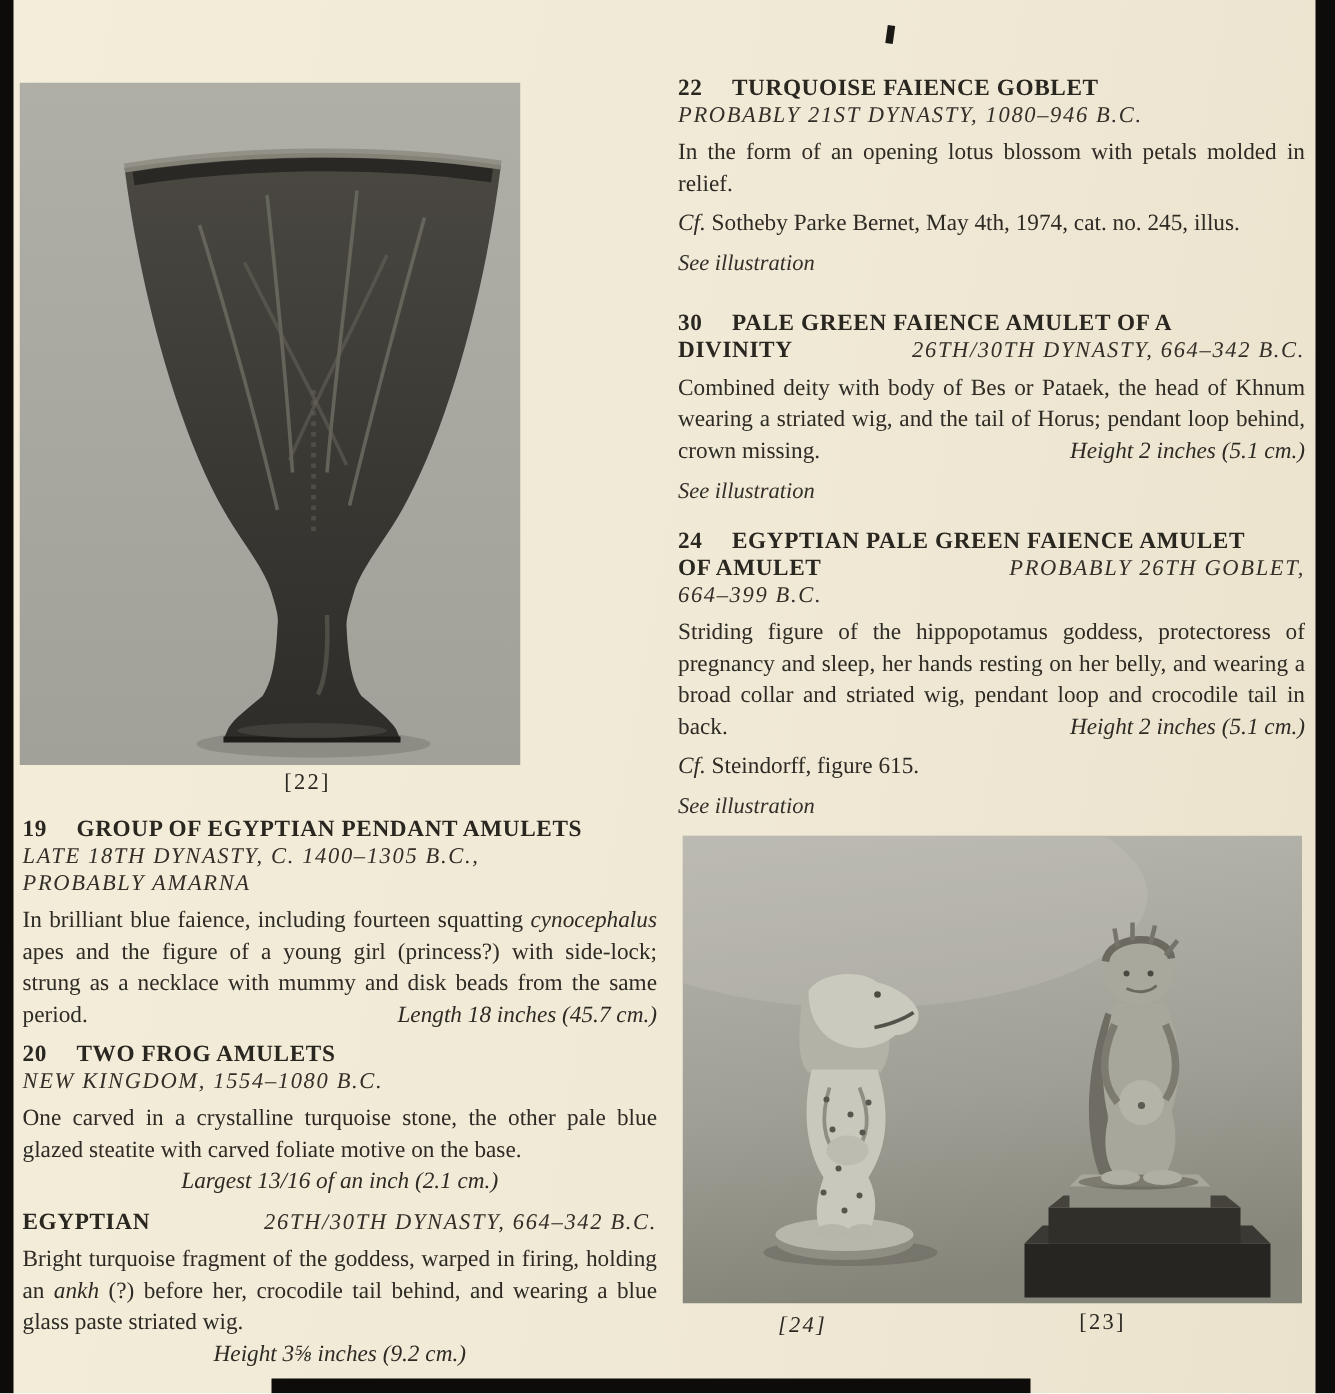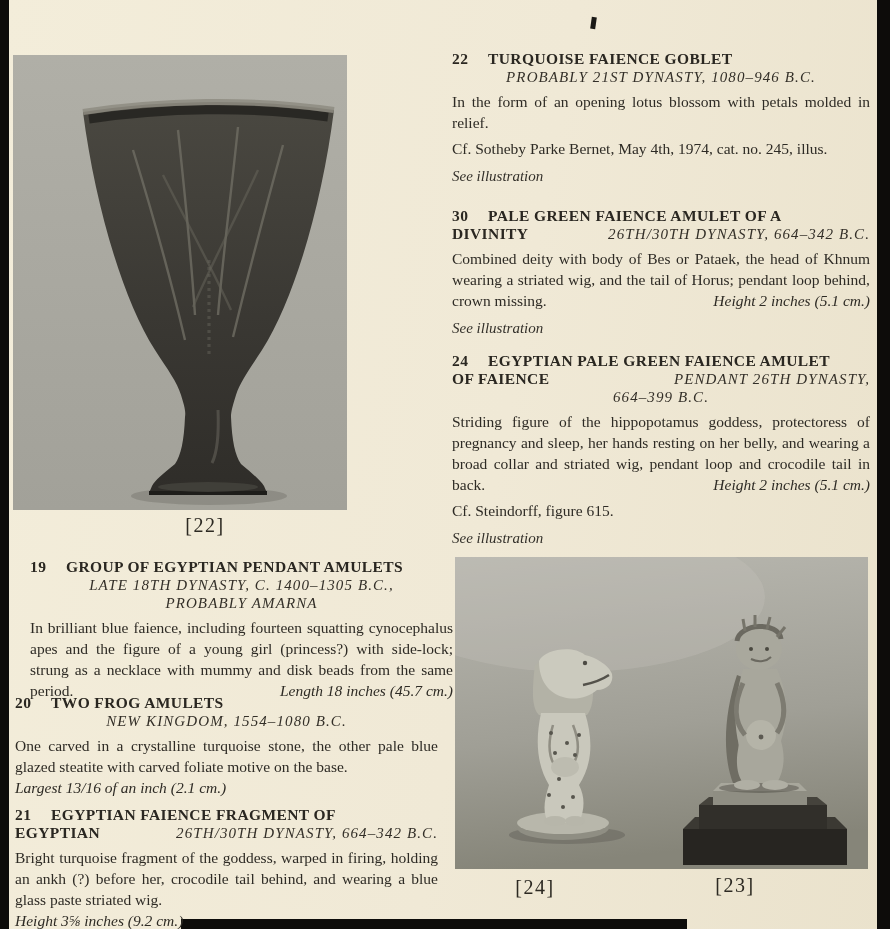--- a/index.html
+++ b/index.html
@@ -8,34 +8,34 @@
         font-family:"Liberation Serif","DejaVu Serif",serif;color:#2e2b25;}
   .edge{position:absolute;background:#0d0c0a;}
   .edge-left{left:0;top:0;width:9px;height:929px;}
   .edge-right{right:0;top:0;width:13px;height:929px;}
   .edge-bottom{left:181px;top:919px;width:506px;height:10px;}
   .artifact{position:absolute;left:591px;top:17px;width:5px;height:12px;background:#1a1916;transform:rotate(8deg);}
 
   .photo{position:absolute;}
   .photo svg{display:block;}
 
-  .caption{position:absolute;font-size:20px;letter-spacing:1.5px;text-align:center;color:#2c2922;}
+  .caption{position:absolute;font-size:15px;letter-spacing:1.5px;text-align:center;color:#2c2922;}
 
   .entry{position:absolute;}
   .head{font-weight:bold;font-size:15.5px;letter-spacing:.4px;line-height:18px;color:#2a2721;}
   .num{display:inline-block;min-width:26px;margin-right:10px;}
   .head2{display:flex;justify-content:space-between;align-items:baseline;line-height:18px;}
   .title2{font-weight:bold;font-size:15.5px;letter-spacing:.4px;color:#2a2721;}
-  .dateline{text-align:center;font-style:italic;font-size:15px;letter-spacing:1.1px;line-height:18px;color:#332f28;}
+  .dateline{text-align:left;font-style:italic;font-size:15px;letter-spacing:1.1px;line-height:18px;color:#332f28;}
   .dateline-inline{font-style:italic;font-size:15px;letter-spacing:1.1px;color:#332f28;}
   .body{margin:5px 0 0;font-size:15.5px;line-height:21px;text-align:justify;color:#2e2b25;}
   .dim{font-style:italic;float:right;}
-  .dim-block{display:block;text-align:left;font-style:italic;}
+  .dim-block{display:block;text-align:center;font-style:italic;}
   .ref{margin:6px 0 0;font-size:15.5px;line-height:20px;}
-  .it{}
+  .it{font-style:italic;}
   .see{margin:9px 0 0;font-style:italic;font-size:15px;color:#33302a;}
 </style>
 </head>
 <body>
 
 <div class="page">
 
   <div class="edge edge-left"></div>
   <div class="edge edge-right"></div>
   <div class="edge edge-bottom"></div>
@@ -137,44 +137,41 @@
             <path d="M322,80 L330,70"></path>
         </g>
         <circle cx="296" cy="92" r="2" fill="#4a4840"></circle>
           <circle cx="312" cy="92" r="2" fill="#4a4840"></circle>
         <path d="M296,102 C304,106 312,104 316,100" stroke="#6b6960" stroke-width="2" fill="none"></path>
         <ellipse cx="292" cy="228" rx="13" ry="5" fill="#b0afa4"></ellipse>
         <ellipse cx="320" cy="228" rx="13" ry="5" fill="#b0afa4"></ellipse>
       </g>
     </svg>
   </div>
-  <div class="caption" style="left:465px;top:876px;width:140px;">[24]</div>
+  <div class="caption" style="left:465px;top:876px;width:140px;font-style:italic;">[24]</div>
   <div class="caption" style="left:665px;top:874px;width:140px;text-align:center;">[23]</div>
 
-  <section class="entry" style="left:30px;top:544px;width:423px;margin-top:14px;">
+  <section class="entry" style="left:15px;top:544px;width:423px;">
     <div class="head">
       <span class="num">19</span><span>GROUP OF EGYPTIAN PENDANT AMULETS</span>
     </div>
     <div class="dateline">LATE 18TH DYNASTY, C. 1400–1305 B.C.,</div>
     <div class="dateline">PROBABLY AMARNA</div>
     <p class="body"><span>In brilliant blue faience, including fourteen squatting </span><span class="it">cynocephalus</span><span> apes and the figure of a young girl (princess?) with side-lock; strung as a necklace with mummy and disk beads from the same period.</span><span class="dim">Length 18 inches (45.7 cm.)</span></p>
   </section>
 
   <section class="entry" style="left:15px;top:694px;width:423px;">
     <div class="head">
       <span class="num">20</span><span>TWO FROG AMULETS</span>
     </div>
     <div class="dateline">NEW KINGDOM, 1554–1080 B.C.</div>
     <p class="body"><span>One carved in a crystalline turquoise stone, the other pale blue glazed steatite with carved foliate motive on the base.</span><span class="dim-block">Largest 13/16 of an inch (2.1 cm.)</span></p>
   </section>
 
   <section class="entry" style="left:15px;top:806px;width:423px;">
-    <div class="head">
-      <span class="num">21</span><span>EGYPTIAN FAIENCE FRAGMENT OF</span>
-    </div>
     <div class="head2">
       <span class="title2">EGYPTIAN</span>
       <span class="dateline-inline">26TH/30TH DYNASTY, 664–342 B.C.</span>
     </div>
     <p class="body"><span>Bright turquoise fragment of the goddess, warped in firing, holding an </span><span class="it">ankh</span><span> (?) before her, crocodile tail behind, and wearing a blue glass paste striated wig.</span><span class="dim-block">Height 3⅝ inches (9.2 cm.)</span></p>
   </section>
 
   <section class="entry" style="left:452px;top:50px;width:418px;">
     <div class="head">
       <span class="num">22</span><span>TURQUOISE FAIENCE GOBLET</span>
@@ -195,22 +192,22 @@
     </div>
     <p class="body"><span>Combined deity with body of Bes or Pataek, the head of Khnum wearing a striated wig, and the tail of Horus; pendant loop behind, crown missing.</span><span class="dim">Height 2 inches (5.1 cm.)</span></p>
     <p class="see">See illustration</p>
   </section>
 
   <section class="entry" style="left:452px;top:352px;width:418px;">
     <div class="head">
       <span class="num">24</span><span>EGYPTIAN PALE GREEN FAIENCE AMULET</span>
     </div>
     <div class="head2">
-      <span class="title2">OF FAIENCE</span>
-      <span class="dateline-inline">PENDANT 26TH DYNASTY,</span>
+      <span class="title2">OF AMULET</span>
+      <span class="dateline-inline">PROBABLY 26TH GOBLET,</span>
     </div>
     <div class="dateline">664–399 B.C.</div>
     <p class="body"><span>Striding figure of the hippopotamus goddess, protectoress of pregnancy and sleep, her hands resting on her belly, and wearing a broad collar and striated wig, pendant loop and crocodile tail in back.</span><span class="dim">Height 2 inches (5.1 cm.)</span></p>
     <p class="ref"><span class="it">Cf.</span><span> Steindorff, figure 615.</span></p>
     <p class="see">See illustration</p>
   </section>
 
 </div>
 
 </body></html>

